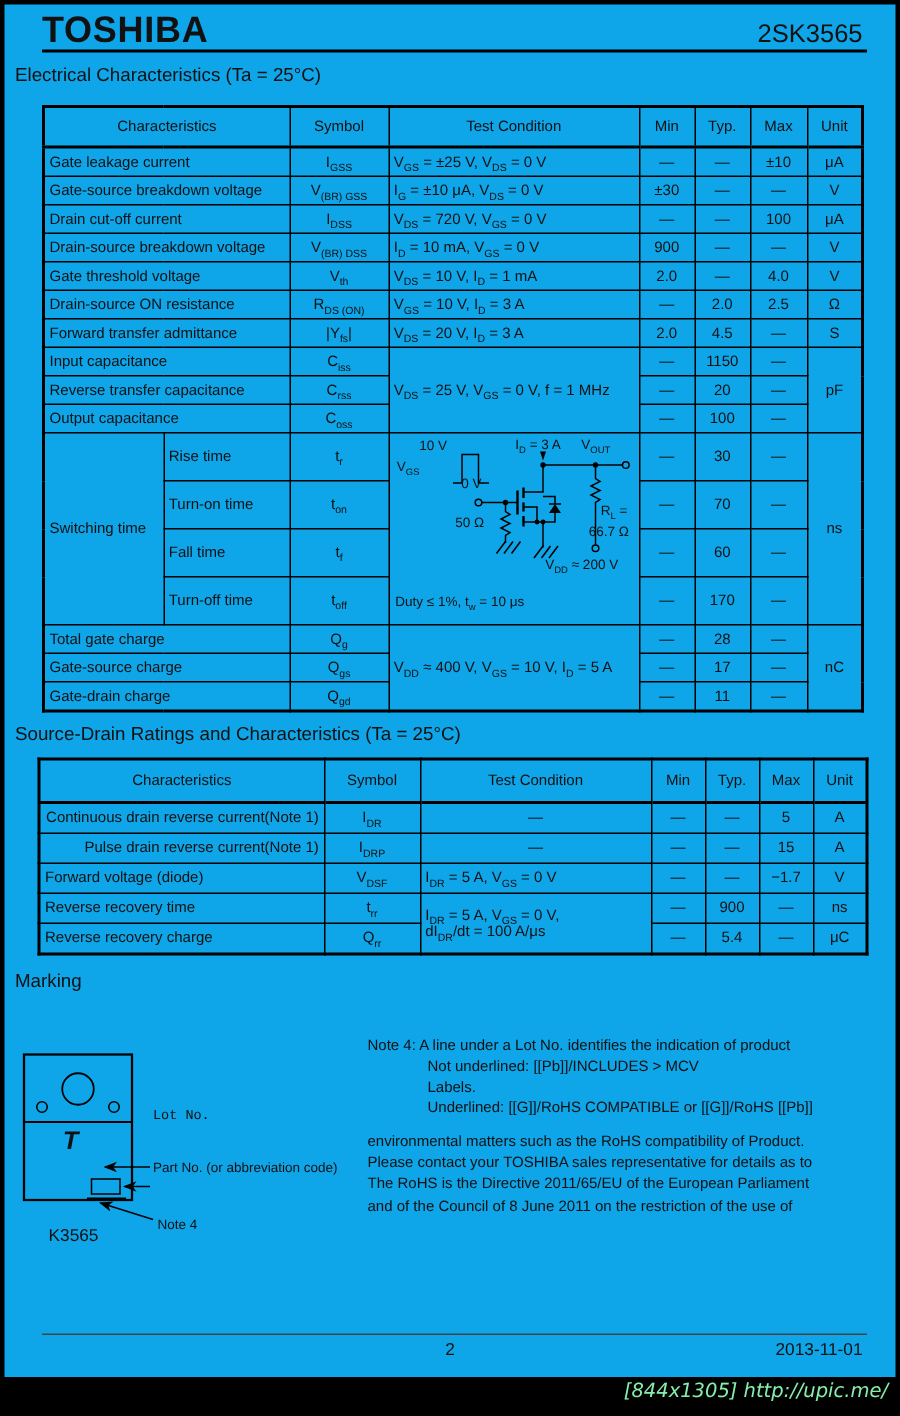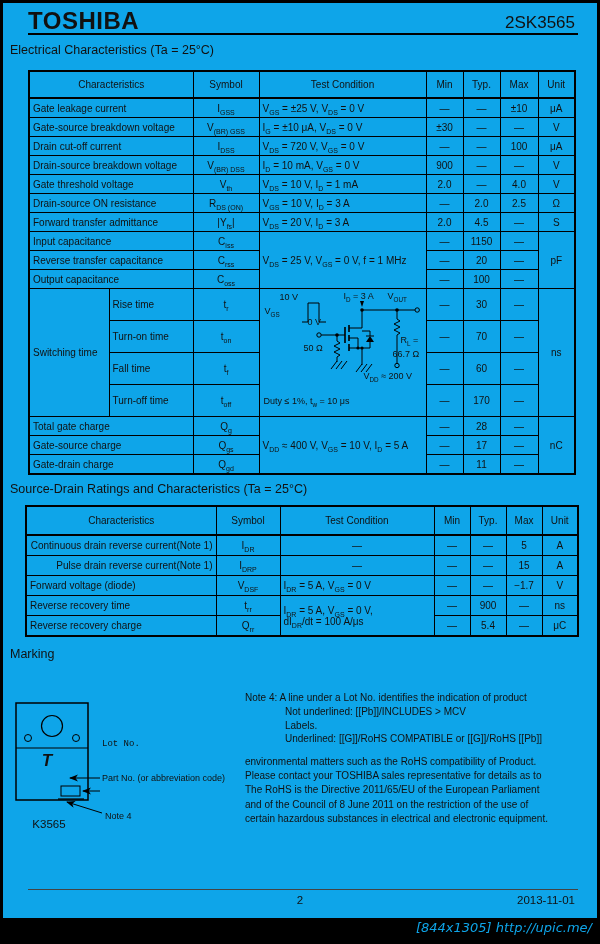--- a/index.html
+++ b/index.html
@@ -36,21 +36,21 @@
   .mk-label{font-size:9px;line-height:11px;}
   .note-block{font-size:10px;line-height:13.8px;}
   .note-indent{padding-left:40px;}
   .rohs{font-size:10px;line-height:14.2px;}
   .logoT{font-size:17px;font-weight:900;font-style:italic;text-align:center;}
   .k3565{font-size:11.5px;text-align:center;margin-top:48px;}
   
   .foot-rule{left:25px;top:886px;width:550px;height:1px;background:#444;}
   .pageno{left:0;top:891px;width:100%;text-align:center;font-size:11.5px;}
   .date{top:891px;right:22px;font-size:11.5px;}
-  .watermark{position:absolute;right:8px;top:920px;color:#0ea5e9;font-size:13px;font-style:italic;
+  .watermark{position:absolute;right:8px;top:920px;color:#86efac;font-size:13px;font-style:italic;
              font-family:"DejaVu Sans",sans-serif;}
 </style>
 </head>
 <body>
 
 <div class="page">
 
   <div class="abs brand">TOSHIBA</div>
   <div class="abs partno">2SK3565</div>
   <div class="abs hrule"></div>
@@ -386,21 +386,20 @@
     <div class="note-indent">Not underlined: [[Pb]]/INCLUDES &gt; MCV</div>
     <div class="note-indent">Labels.</div>
     <div class="note-indent">Underlined: [[G]]/RoHS COMPATIBLE or [[G]]/RoHS [[Pb]]</div>
   </div>
 
   <div class="abs rohs" style="left:242px;top:752px;width:345px;">
     <div>environmental matters such as the RoHS compatibility of Product.</div>
     <div>Please contact your TOSHIBA sales representative for details as to</div>
     <div>The RoHS is the Directive 2011/65/EU of the European Parliament</div>
     <div>and of the Council of 8 June 2011 on the restriction of the use of</div>
-    <div>certain hazardous substances in electrical and electronic equipment.</div>
   </div>
 
   <div class="abs foot-rule"></div>
   <div class="abs pageno">2</div>
   <div class="abs date">2013-11-01</div>
 </div>
 
 <div class="watermark">[844x1305] http://upic.me/</div>
 
 </body></html>

